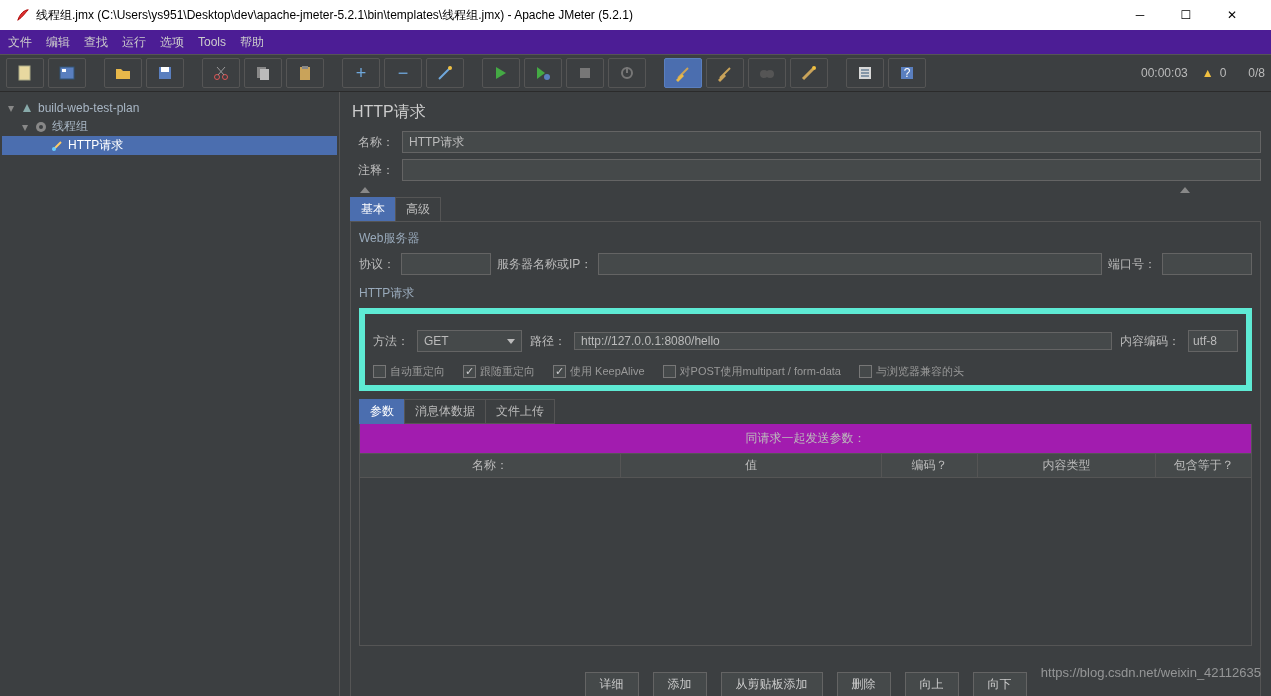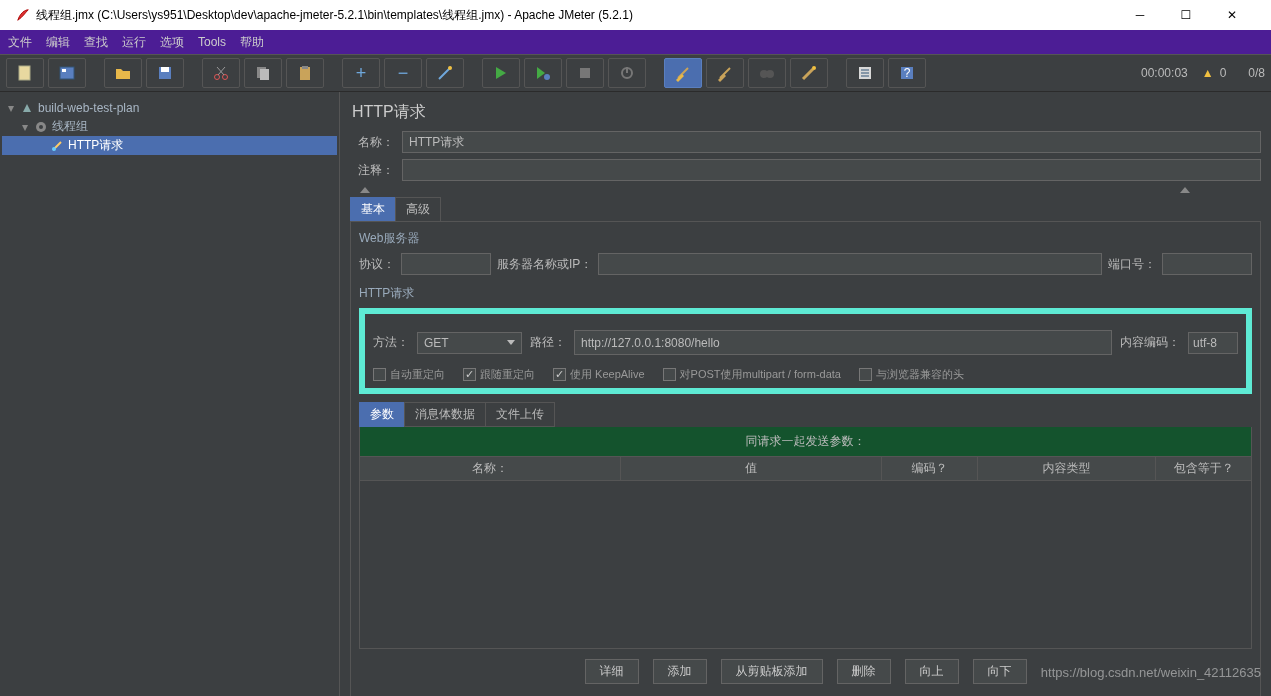--- a/index.html
+++ b/index.html
@@ -46,37 +46,37 @@
 .tab.active { background: #4b6eaf; color: #fff; border-color: #4b6eaf; }
 
 .fieldset { border: 1px solid #555; margin-top: -1px; padding: 6px 8px 10px 8px; }
 .fieldset-title { color: #9ab; margin: 2px 0 6px 0; }
 .inline-label { color: #bbb; }
 
 .redbox { border: 6px solid #5eead4; padding: 16px 8px 6px 8px; margin-top: 4px; }
 .redbox .row1 { display: flex; align-items: center; gap: 8px; margin-bottom: 12px; }
 .select { width: 105px; height: 22px; background: #45494a; border: 1px solid #646464; color: #bbb; display: flex; align-items: center; justify-content: space-between; padding: 0 6px; }
 .dropdown-tri { width:0; height:0; border-left:4px solid transparent; border-right:4px solid transparent; border-top:5px solid #bbb; }
-.pathfield { flex: 1; height: 25px; background: #45494a; border: 1px solid #646464; color: #bbb; padding: 0 6px; display: flex; align-items: center; }
+.pathfield { flex: 1; height: 18px; background: #45494a; border: 1px solid #646464; color: #bbb; padding: 0 6px; display: flex; align-items: center; }
 .encfield { width: 50px; height: 22px; background: #45494a; border: 1px solid #646464; color: #bbb; padding: 0 4px; display: flex; align-items: center; }
 .cb-row { display: flex; align-items: center; gap: 18px; }
 .cb { width: 13px; height: 13px; border: 1px solid #777; background: #45494a; display: inline-flex; align-items: center; justify-content: center; }
 .cb.checked::after { content: "✓"; color: #ccc; font-size: 11px; line-height: 1; }
 .cb-label { color: #999; font-size: 11px; }
 .cb-wrap { display: flex; align-items: center; gap: 4px; }
 
 .params-tabs { display: flex; margin-top: 8px; }
-.params-header { text-align: center; color: #bbb; padding: 6px 0; border: 1px solid #555; border-top: none; background: #14532d; }
+.params-header { text-align: center; color: #bbb; padding: 6px 0; border: 1px solid #555; border-top: none; background: #a21caf; }
 .table-head { display: flex; background: #45494a; border: 1px solid #555; border-top: none; }
 .th { padding: 3px 6px; color: #bbb; text-align: center; border-right: 1px solid #555; }
 .th:last-child { border-right: none; }
 .table-body { height: 168px; border: 1px solid #555; border-top: none; background: #3c3f41; }
 
 .btn-row { display: flex; justify-content: center; gap: 14px; padding: 10px 0; }
-.btn { padding: 3px 14px; background: #45494a; border: 1px solid #646464; color: #ccc; }
+.btn { padding: 3px 14px; background: #45494a; border: 1px solid #646464; color: #ccc; margin-top: 16px; }
 
 .watermark { position: absolute; bottom: 16px; right: 10px; color: rgba(220,220,220,0.55); font-size: 13px; }
 </style>
 </head>
 <body>
 
 <div class="titlebar">
   <svg class="feather" viewBox="0 0 16 16">
       <path d="M2 14 C6 2 14 2 14 2 C10 6 8 10 2 14 Z" fill="#d33" stroke="#a00"></path>
     </svg>

